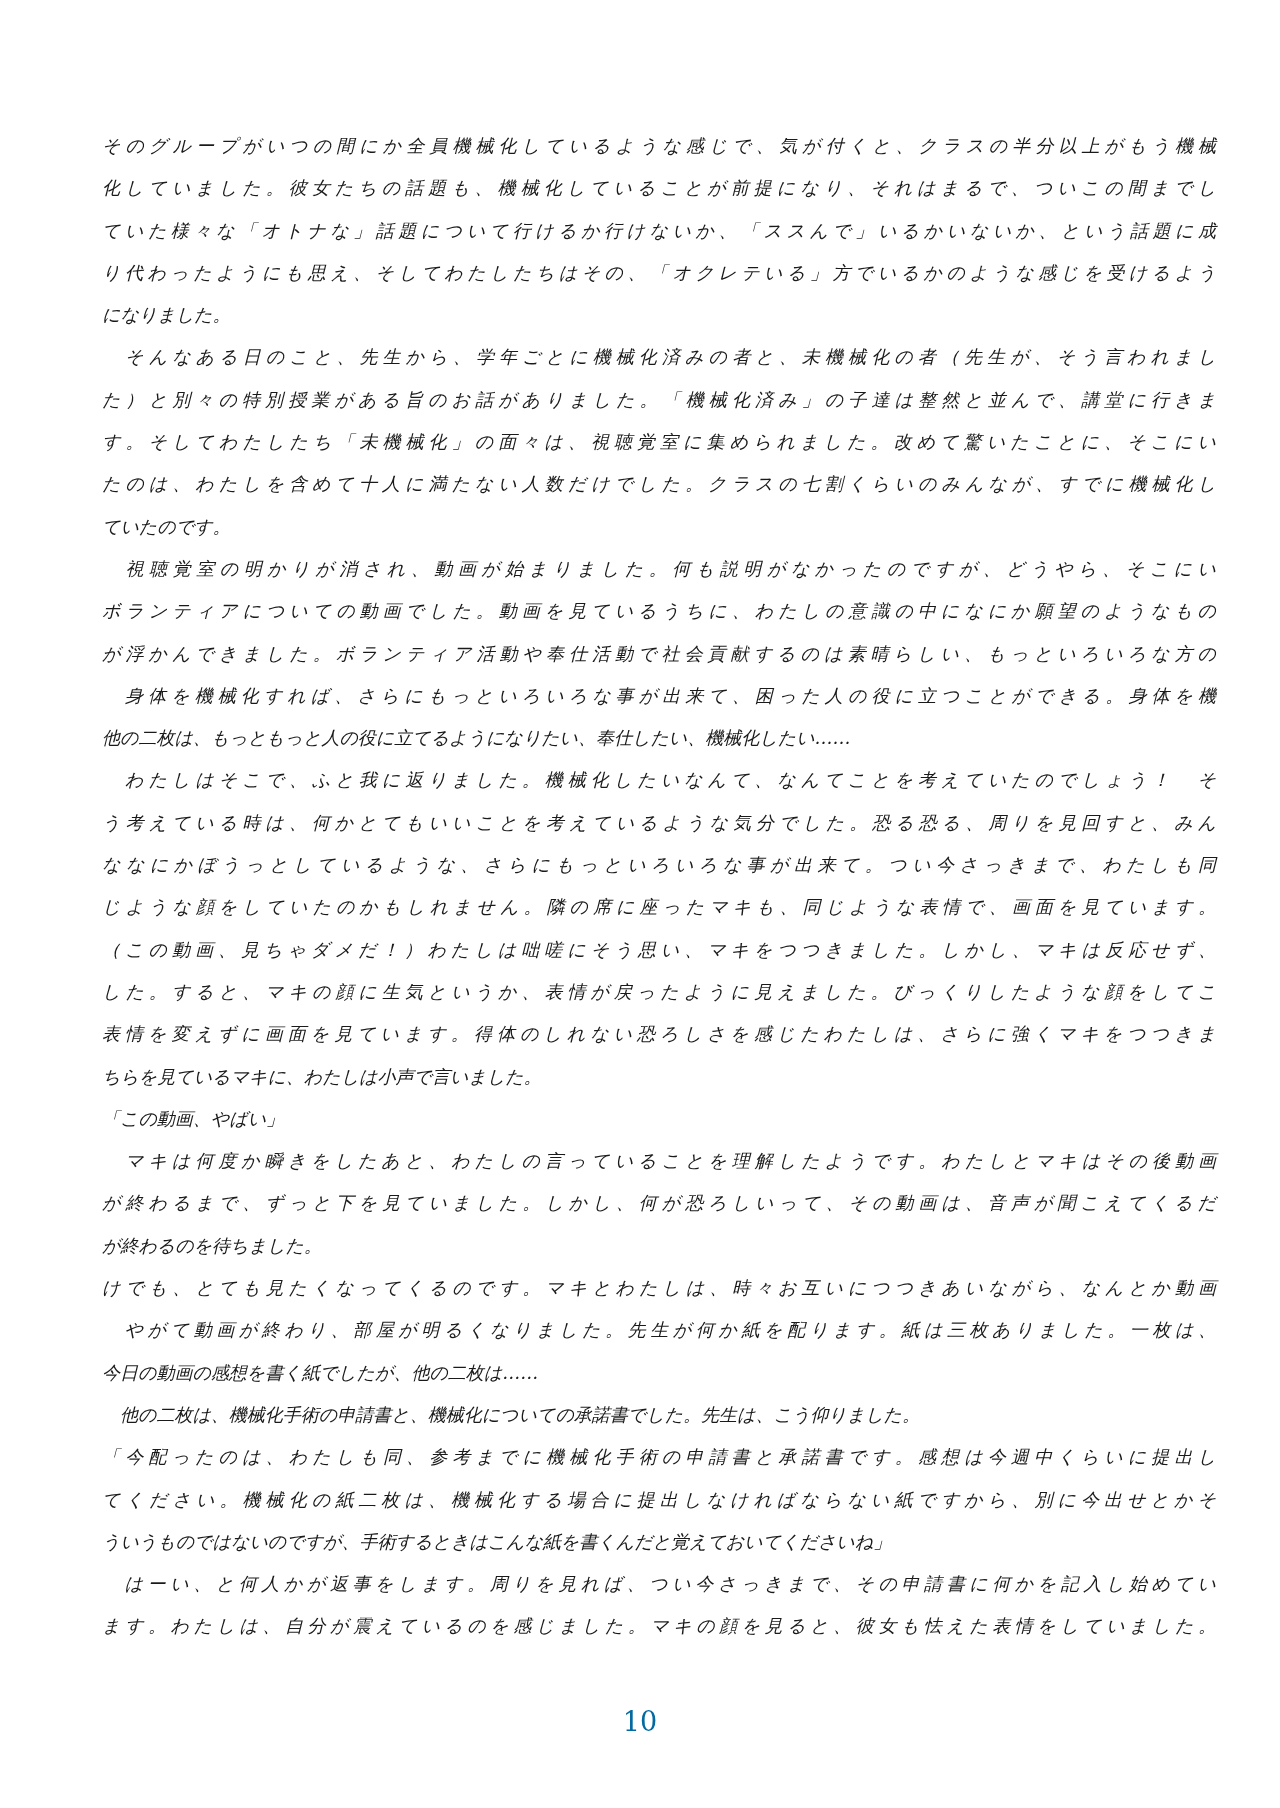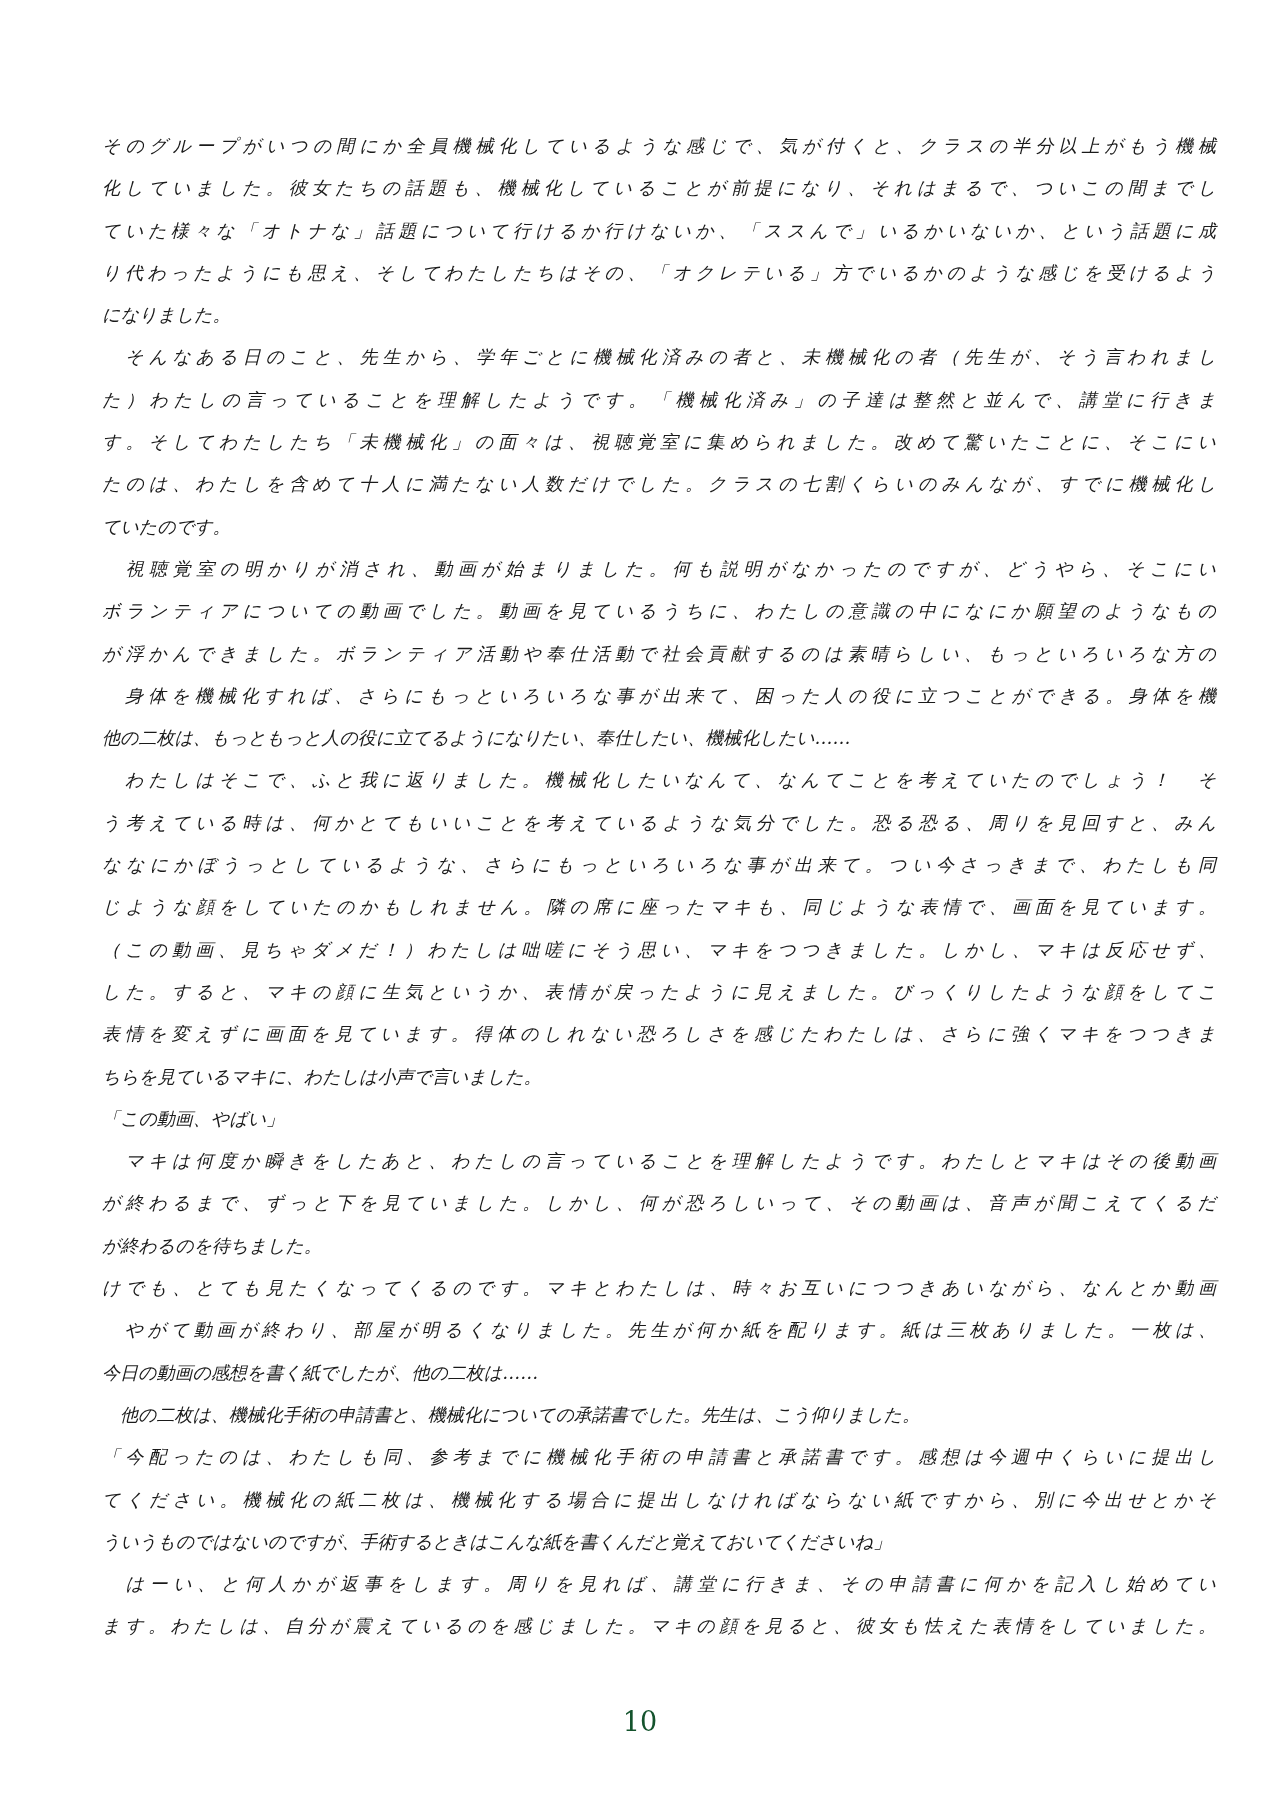--- a/index.html
+++ b/index.html
@@ -37,35 +37,35 @@
     text-align-last: justify;
   }
   .page-number {
     position: absolute;
     left: 0;
     right: 0;
     top: 1702px;
     text-align: center;
     font-size: 27px;
     line-height: 40px;
-    color: #14532d;
+    color: #0369a1;
   }
 </style>
 </head>
 <body>
 
 <div class="page">
   <div class="text-block">
       <div class="line full">そのグループがいつの間にか全員機械化しているような感じで、気が付くと、クラスの半分以上がもう機械</div>
       <div class="line full">化していました。彼女たちの話題も、機械化していることが前提になり、それはまるで、ついこの間までし</div>
       <div class="line full">ていた様々な「オトナな」話題について行けるか行けないか、「ススんで」いるかいないか、という話題に成</div>
       <div class="line full">り代わったようにも思え、そしてわたしたちはその、「オクレテいる」方でいるかのような感じを受けるよう</div>
       <div class="line">になりました。</div>
       <div class="line full">　そんなある日のこと、先生から、学年ごとに機械化済みの者と、未機械化の者（先生が、そう言われまし</div>
-      <div class="line full">た）わたしの言っていることを理解したようです。「機械化済み」の子達は整然と並んで、講堂に行きま</div>
+      <div class="line full">た）と別々の特別授業がある旨のお話がありました。「機械化済み」の子達は整然と並んで、講堂に行きま</div>
       <div class="line full">す。そしてわたしたち「未機械化」の面々は、視聴覚室に集められました。改めて驚いたことに、そこにい</div>
       <div class="line full">たのは、わたしを含めて十人に満たない人数だけでした。クラスの七割くらいのみんなが、すでに機械化し</div>
       <div class="line">ていたのです。</div>
       <div class="line full">　視聴覚室の明かりが消され、動画が始まりました。何も説明がなかったのですが、どうやら、そこにい</div>
       <div class="line full">ボランティアについての動画でした。動画を見ているうちに、わたしの意識の中になにか願望のようなもの</div>
       <div class="line full">が浮かんできました。ボランティア活動や奉仕活動で社会貢献するのは素晴らしい、もっといろいろな方の</div>
       <div class="line full">　身体を機械化すれば、さらにもっといろいろな事が出来て、困った人の役に立つことができる。身体を機</div>
       <div class="line">他の二枚は、もっともっと人の役に立てるようになりたい、奉仕したい、機械化したい……</div>
       <div class="line full">　わたしはそこで、ふと我に返りました。機械化したいなんて、なんてことを考えていたのでしょう！　そ</div>
       <div class="line full">う考えている時は、何かとてもいいことを考えているような気分でした。恐る恐る、周りを見回すと、みん</div>
@@ -79,17 +79,17 @@
       <div class="line full">　マキは何度か瞬きをしたあと、わたしの言っていることを理解したようです。わたしとマキはその後動画</div>
       <div class="line full">が終わるまで、ずっと下を見ていました。しかし、何が恐ろしいって、その動画は、音声が聞こえてくるだ</div>
       <div class="line">が終わるのを待ちました。</div>
       <div class="line full">けでも、とても見たくなってくるのです。マキとわたしは、時々お互いにつつきあいながら、なんとか動画</div>
       <div class="line full">　やがて動画が終わり、部屋が明るくなりました。先生が何か紙を配ります。紙は三枚ありました。一枚は、</div>
       <div class="line">今日の動画の感想を書く紙でしたが、他の二枚は……</div>
       <div class="line">　他の二枚は、機械化手術の申請書と、機械化についての承諾書でした。先生は、こう仰りました。</div>
       <div class="line full">「今配ったのは、わたしも同、参考までに機械化手術の申請書と承諾書です。感想は今週中くらいに提出し</div>
       <div class="line full">てください。機械化の紙二枚は、機械化する場合に提出しなければならない紙ですから、別に今出せとかそ</div>
       <div class="line">ういうものではないのですが、手術するときはこんな紙を書くんだと覚えておいてくださいね」</div>
-      <div class="line full">　はーい、と何人かが返事をします。周りを見れば、講堂に行きま、その申請書に何かを記入し始めてい</div>
+      <div class="line full">　はーい、と何人かが返事をします。周りを見れば、つい今さっきまで、その申請書に何かを記入し始めてい</div>
       <div class="line full">ます。わたしは、自分が震えているのを感じました。マキの顔を見ると、彼女も怯えた表情をしていました。</div>
     </div>
   <div class="page-number">10</div>
 </div>
 
 </body></html>

